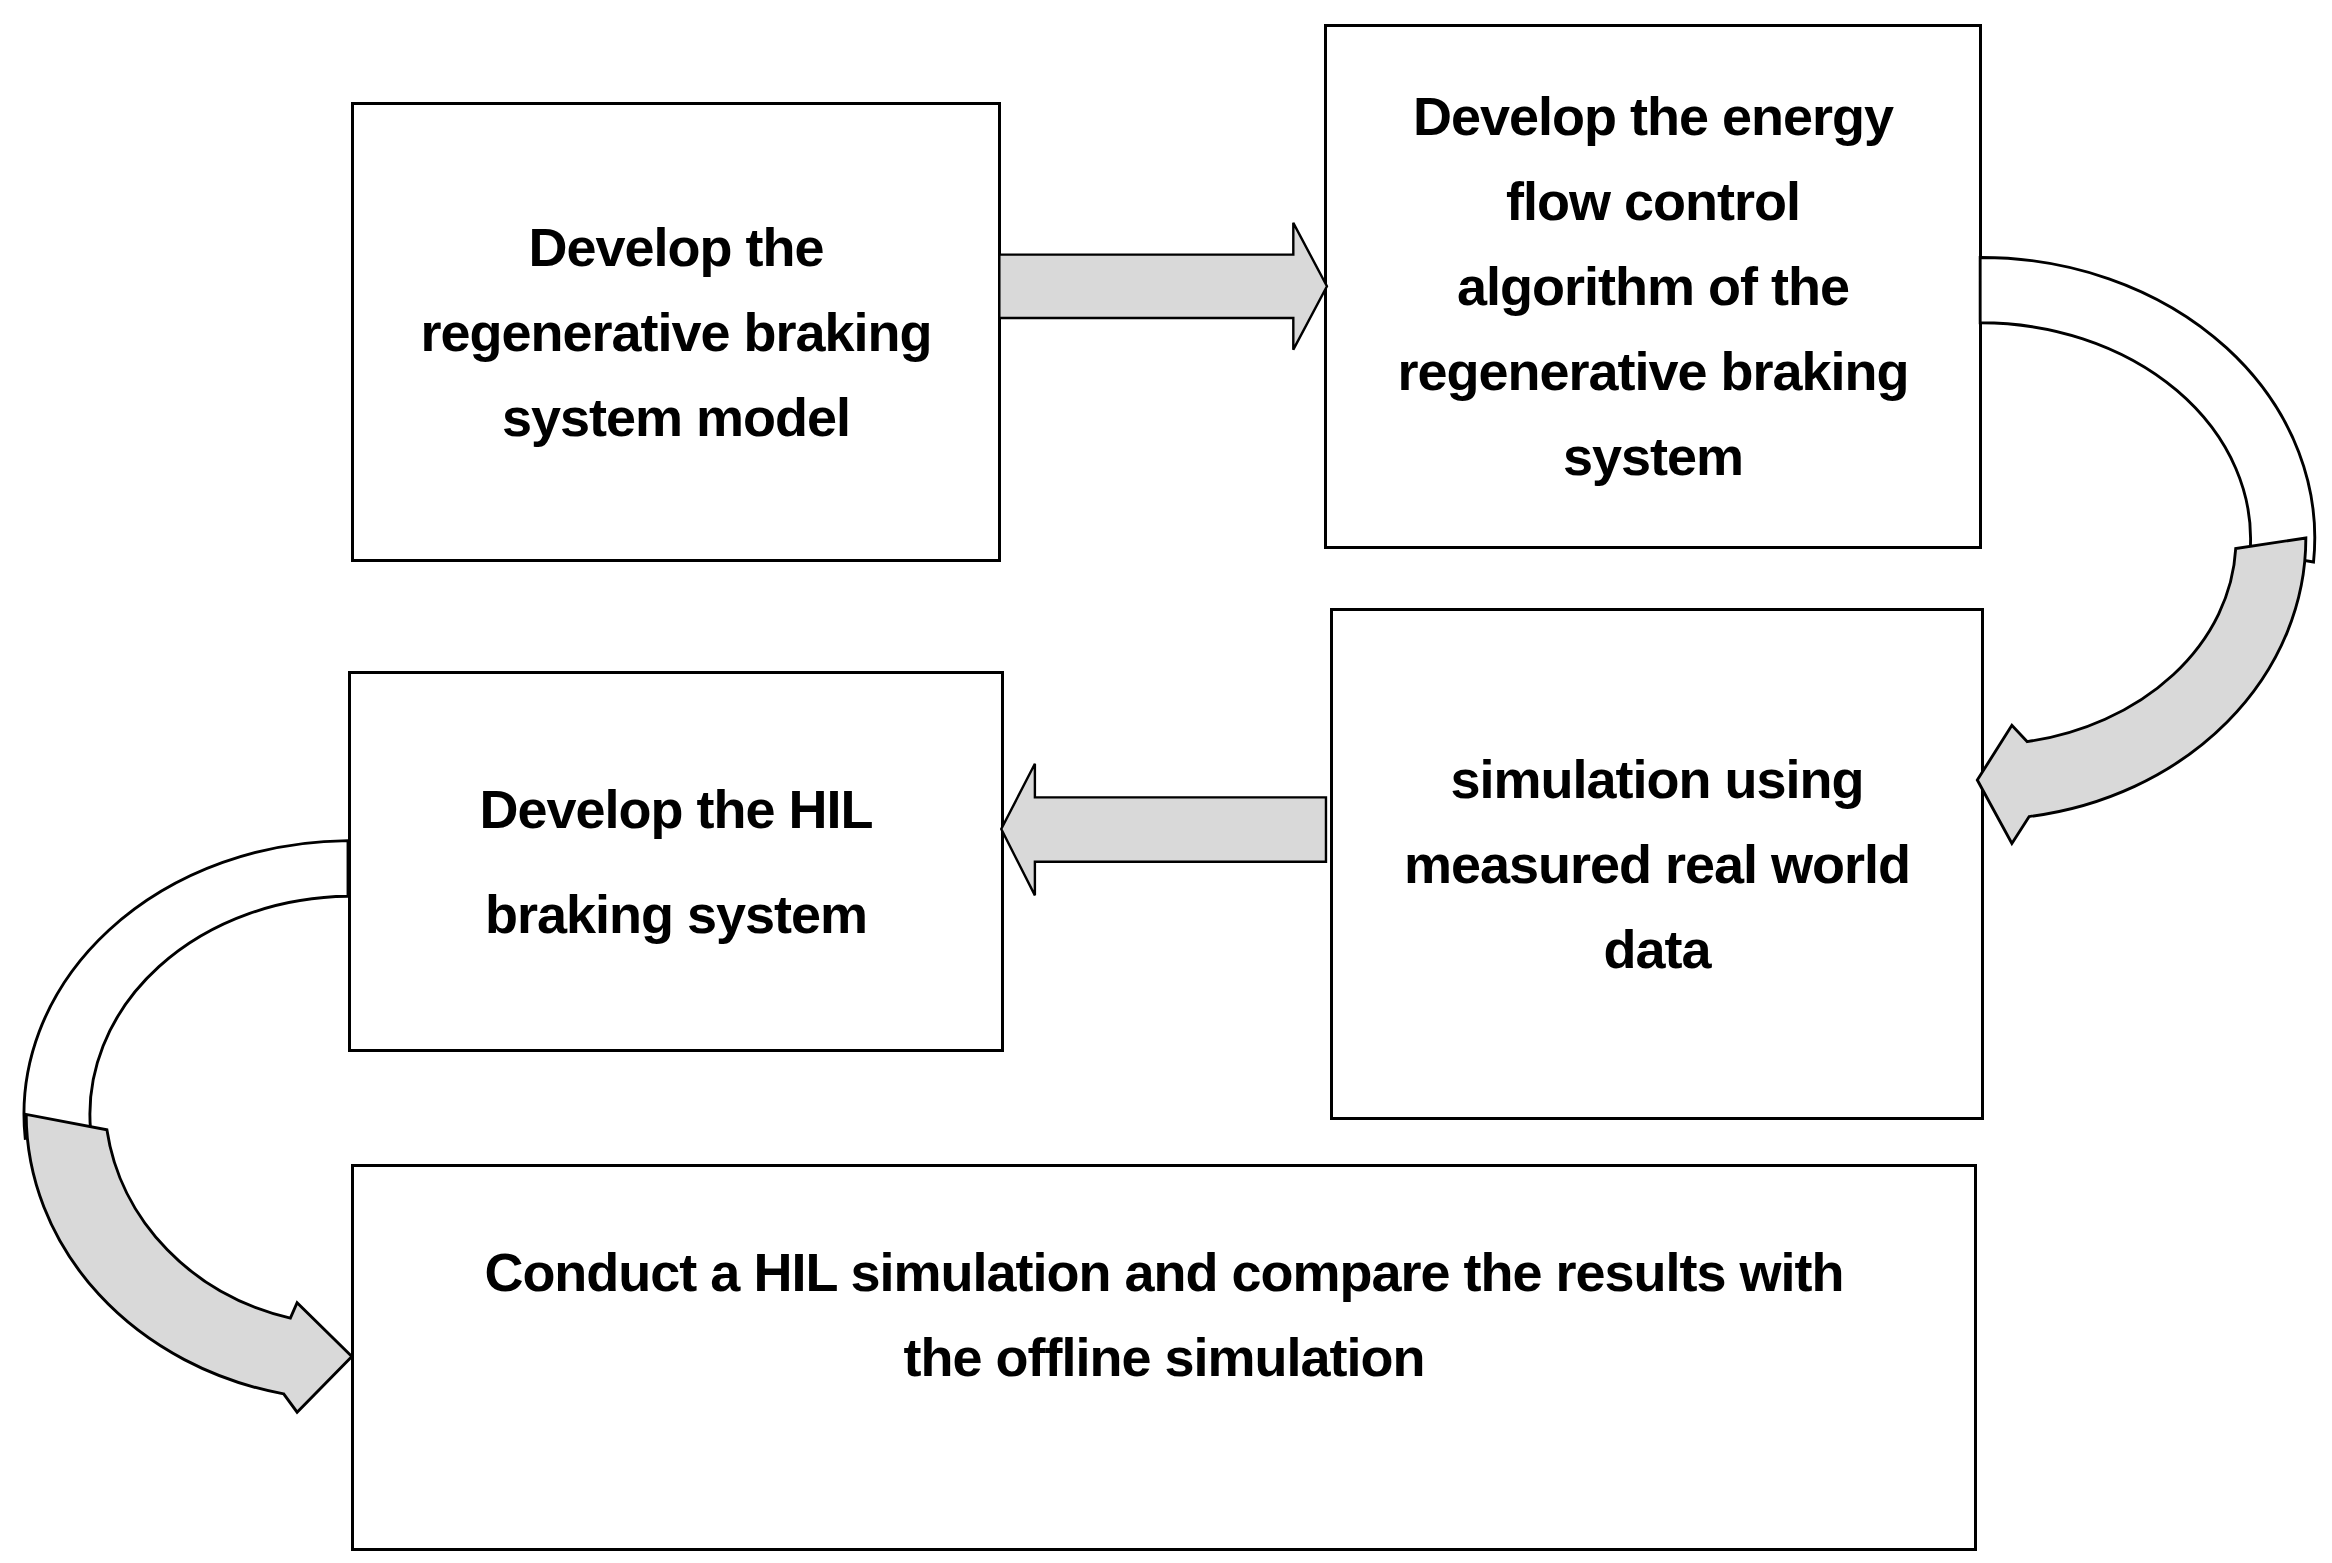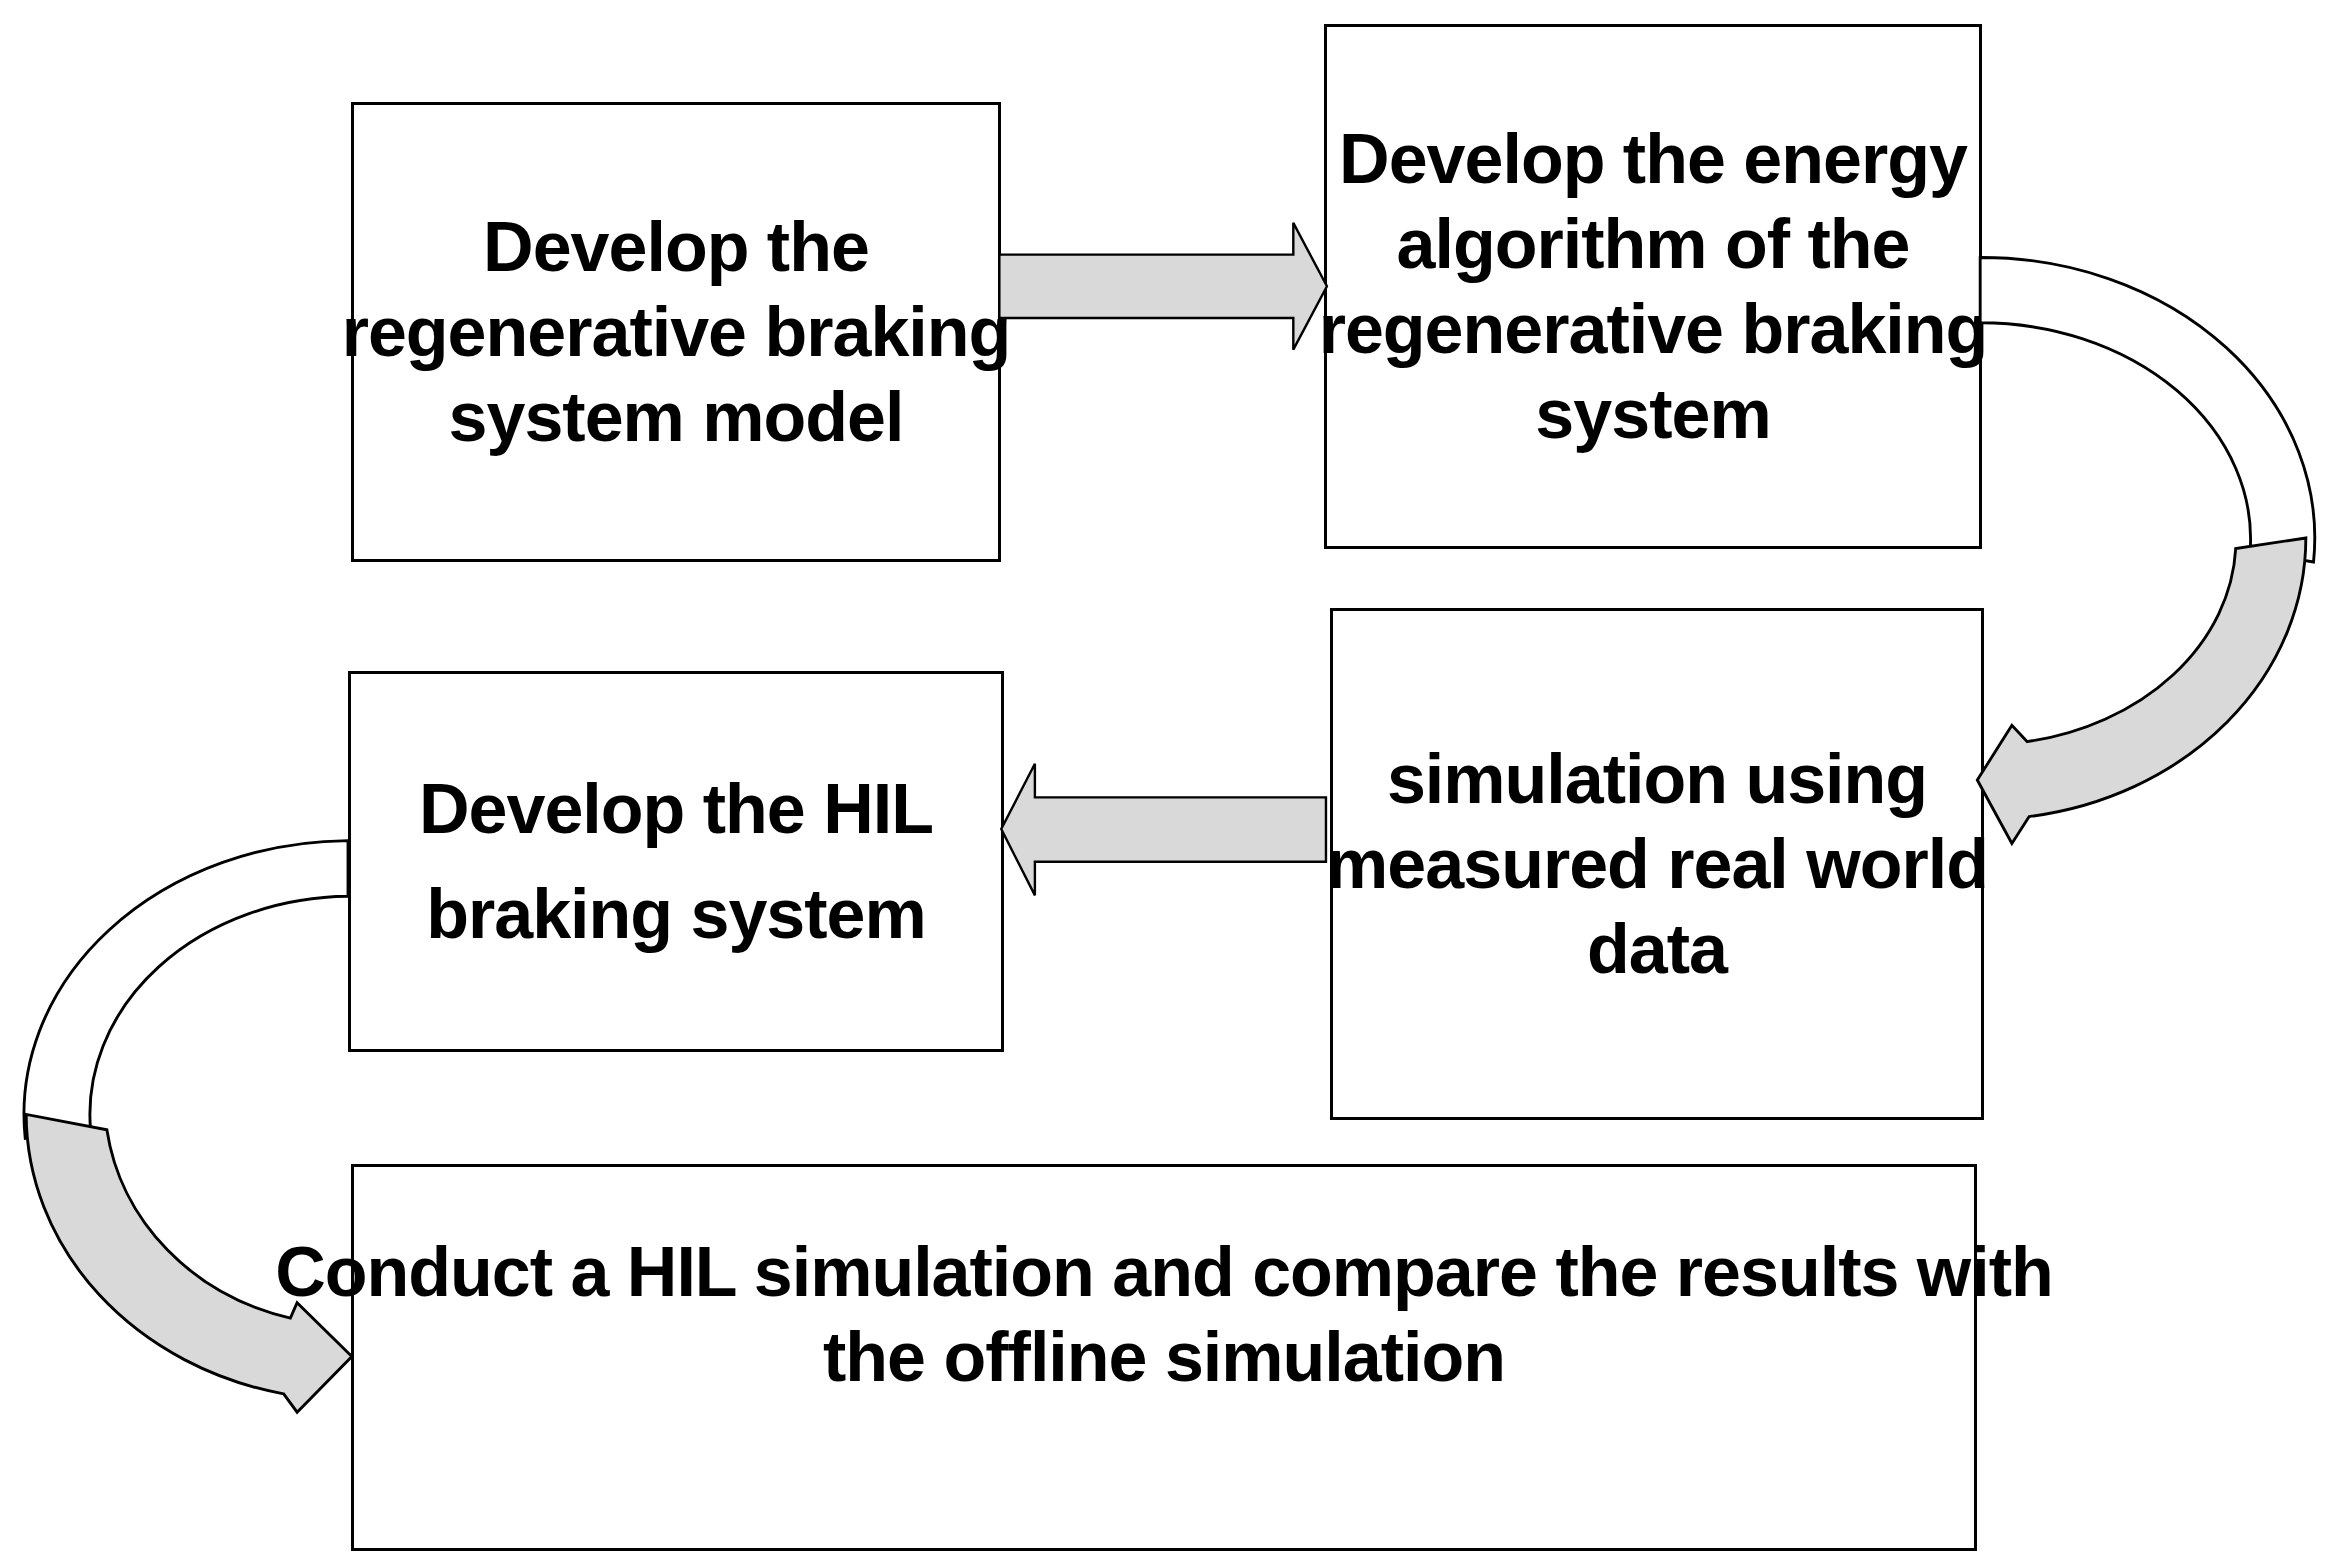--- a/index.html
+++ b/index.html
@@ -12,21 +12,21 @@
     position:relative; width:2333px; height:1563px;
     background:var(--background); overflow:hidden;
     font-family:"Liberation Sans", sans-serif;
   }
   .arrows{position:absolute; left:0; top:0; width:2333px; height:1563px; z-index:2; pointer-events:none;}
   .box{
     position:absolute; box-sizing:border-box; z-index:1;
     background:var(--box-fill); border:3.8px solid var(--box-border);
     display:flex; flex-direction:column; justify-content:center; align-items:center;
     text-align:center; color:var(--text-color);
-    font-weight:700; font-size:70px; line-height:85px; letter-spacing:-1px;
+    font-weight:700; font-size:54px; line-height:85px; letter-spacing:-1px;
   }
   .box .line{white-space:nowrap;}
   .box1{left:351px; top:102px; width:650px; height:460px;}
   .box2{left:1324px; top:24px;  width:658px; height:525px;}
   .box3{left:1330px; top:608px; width:654px; height:512px;}
   .box4{left:348px; top:671px; width:656px; height:381px;gap:20px;}
   .box5{left:351px; top:1164px; width:1626px; height:387px; padding-bottom:86px;}
   .band-back{fill:var(--arrow-band-back-fill); stroke:var(--arrow-outline); stroke-width:3;}
   .band-front{fill:var(--arrow-fill); stroke:var(--arrow-outline); stroke-width:3; stroke-linejoin:miter;}
   .block-arrow{fill:var(--arrow-fill); stroke:var(--arrow-outline); stroke-width:2.5; stroke-linejoin:miter;}
@@ -37,20 +37,21 @@
 <div class="canvas">
 
   <div class="box box1">
     <div class="line">Develop the</div>
     <div class="line">regenerative braking</div>
     <div class="line">system model</div>
   </div>
 
   <div class="box box2">
     <div class="line">Develop the energy</div>
+    <div class="line">flow control</div>
     <div class="line">algorithm of the</div>
     <div class="line">regenerative braking</div>
     <div class="line">system</div>
   </div>
 
   <div class="box box3">
     <div class="line">simulation using</div>
     <div class="line">measured real world</div>
     <div class="line">data</div>
   </div>

